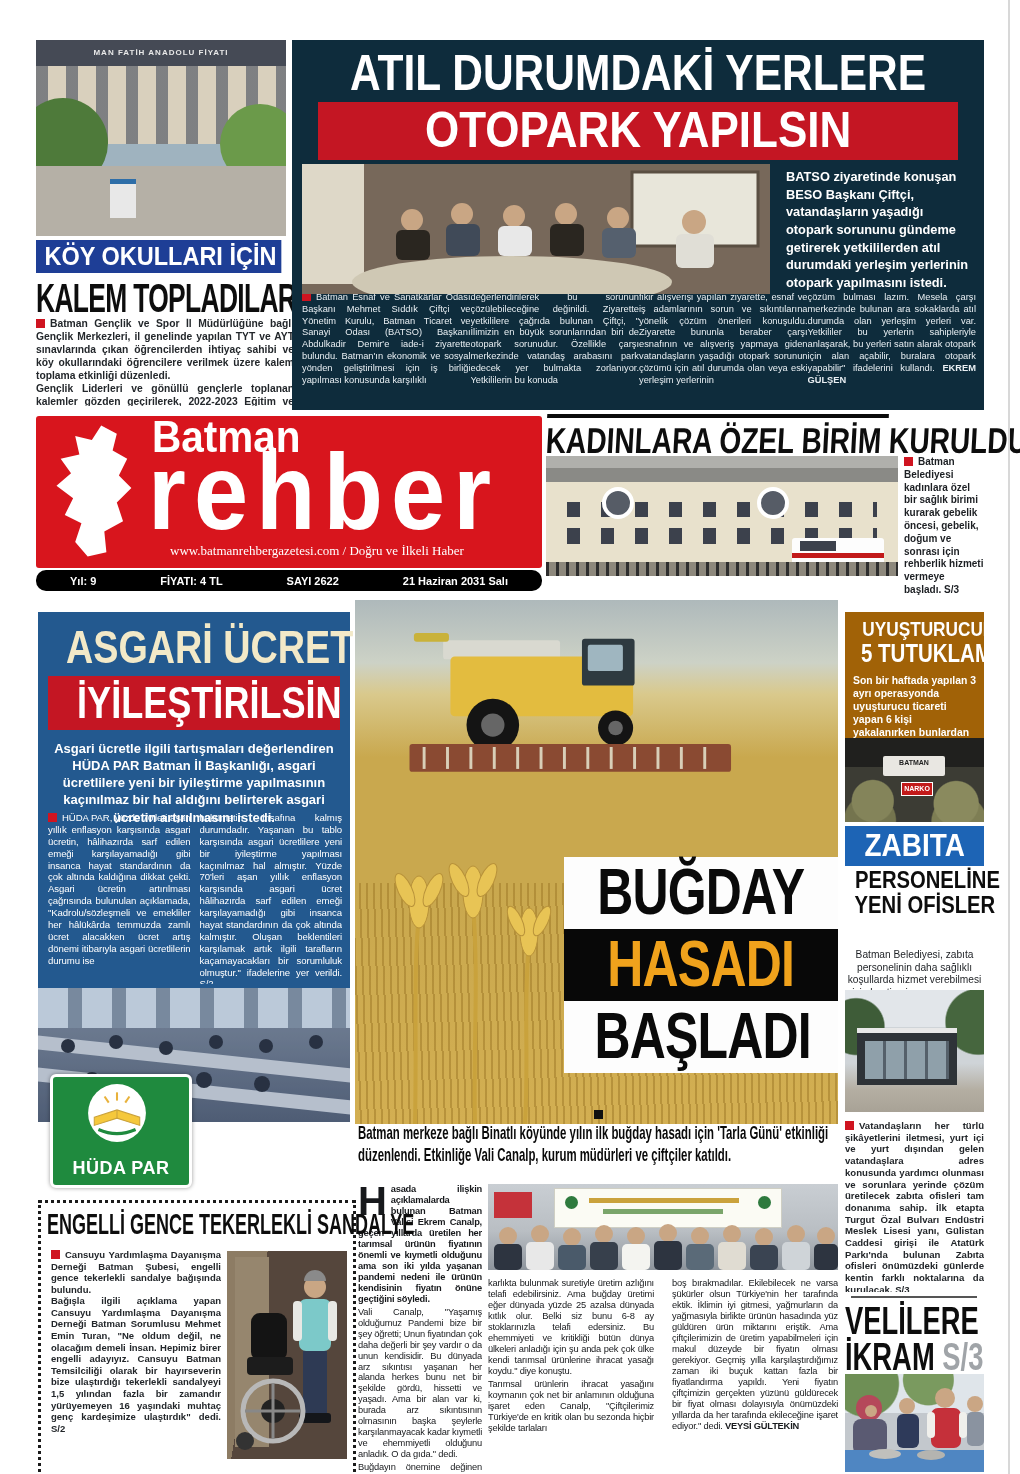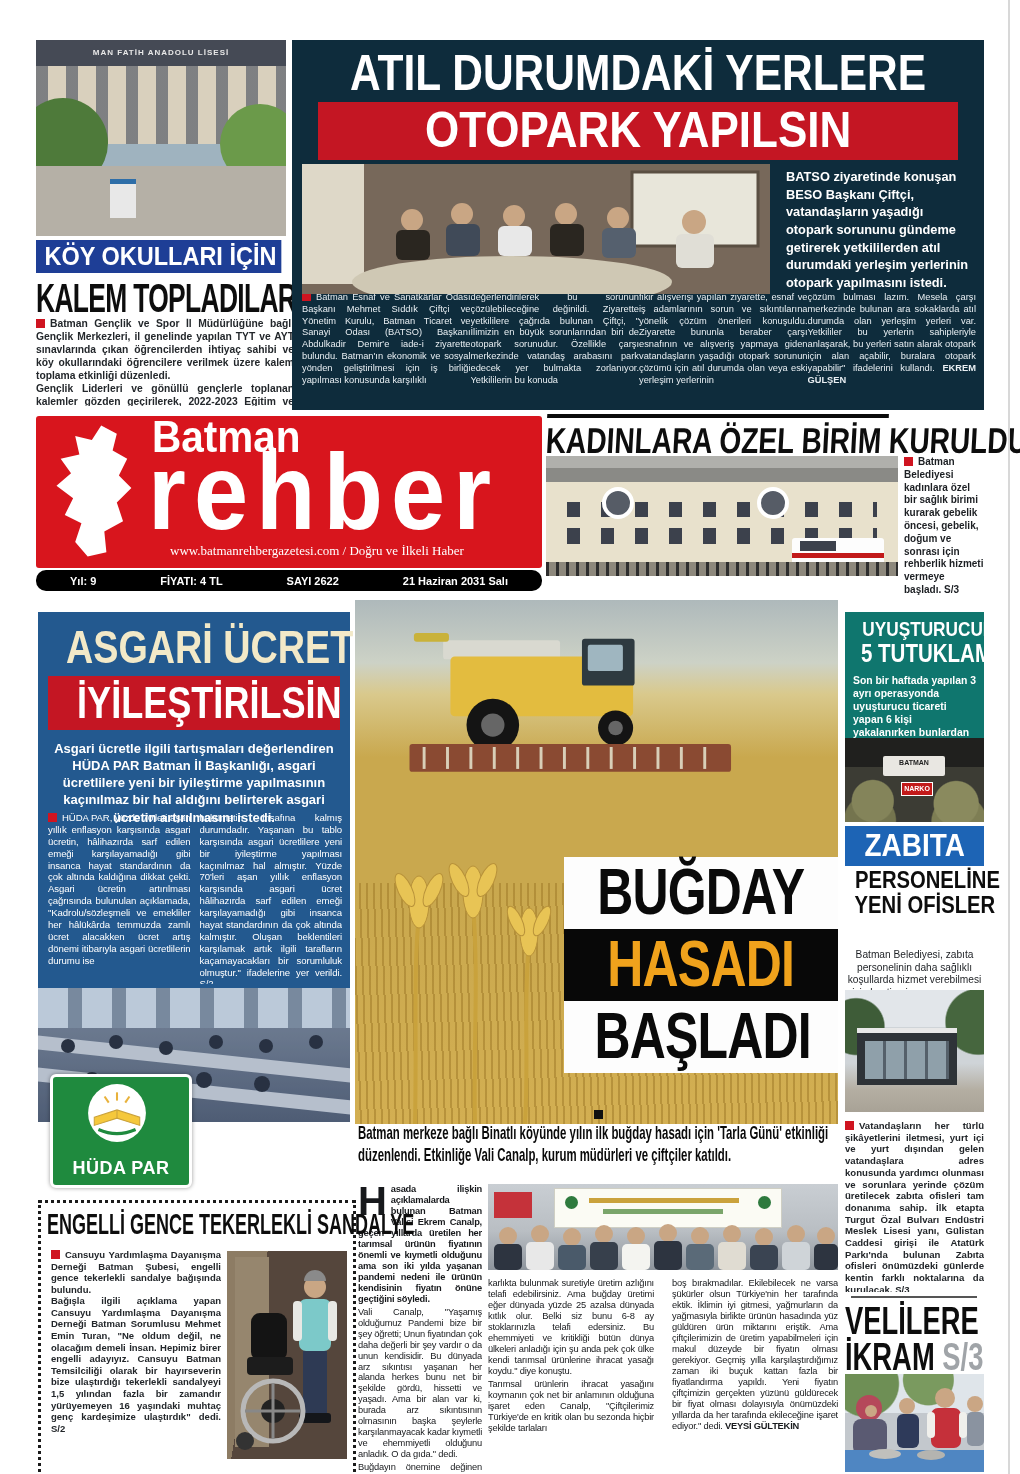--- a/index.html
+++ b/index.html
@@ -85,21 +85,21 @@
 
   
   .engelli-box{left:38px;top:1200px;width:300px;height:270px;border:3px dotted #1a1a1a;padding:4px 6px;}
   .eng-headline{font-size:30px;color:#0d0d0d;font-weight:700;transform:scaleX(.6);transform-origin:left;white-space:nowrap;}
   .eng-body{position:absolute;left:10px;top:46px;width:170px;height:214px;font-size:9.5px;font-weight:700;
     line-height:1.22;color:#22262a;overflow:hidden;}
   .eng-body p{margin:0;}
   .eng-photo{right:6px;top:48px;width:120px;height:208px;background:linear-gradient(100deg,#8d7c64 0 26%,#55463c 26% 100%);}
 
   
-  .narko-box{left:845px;top:612px;width:139px;height:210px;background:#0f766e;}
+  .narko-box{left:845px;top:612px;width:139px;height:210px;background:#a16207;}
   .narko-h{width:100%;text-align:center;color:#fff;font-weight:700;}
   .nh1{font-size:21px;margin-top:5px;}
   .nh2{font-size:25px;margin-top:-2px;}
   .narko-h span{display:inline-block;transform:scaleX(.82);white-space:nowrap;}
   .narko-body{position:absolute;left:8px;top:62px;width:123px;color:#fff;font-size:10.4px;font-weight:700;line-height:1.25;}
   .drug-photo{position:absolute;left:0;bottom:0;width:139px;height:84px;background:
      radial-gradient(circle at 20% 75%, #84845a 0 16%, transparent 17%),
      radial-gradient(circle at 80% 78%, #8a8a5e 0 17%, transparent 18%),
      radial-gradient(circle at 18% 98%, #74744e 0 18%, transparent 19%),
      radial-gradient(circle at 82% 100%, #7e7e54 0 19%, transparent 20%),
@@ -181,21 +181,21 @@
   .ev-banner u.l2{top:20px;width:120px;left:48px;background:#7aa56a;}
 
   .page-edge{left:1008px;top:0;width:2px;height:1474px;background:#d8d8d8;}
 </style>
 </head>
 <body>
 
 <div id="page">
 
   <div class="photo school-photo">
-    <div class="sc-sign">MAN FATİH ANADOLU LİSESİ</div>
+    <div class="sc-sign">MAN FATİH ANADOLU FİYATI</div>
     <div class="sc-build"></div>
     <div class="sc-tree1"></div>
     <div class="sc-tree2"></div>
     <div class="sc-ground"></div>
     <div class="sc-bin"></div>
   </div>
   <div class="abs kalem-kicker">KÖY OKULLARI İÇİN</div>
   <div class="abs kalem-headline cond">KALEM TOPLADILAR</div>
   <div class="abs kalem-body justify">
     <p><span class="bullet"></span><span>Batman Gençlik ve Spor İl Müdürlüğüne bağlı Gençlik Merkezleri, il genelinde yapılan TYT ve AYT sınavlarında çıkan öğrencilerden ihtiyaç sahibi ve köy okullarındaki öğrencilere verilmek üzere kalem toplama etkinliği düzenledi.</span></p>

